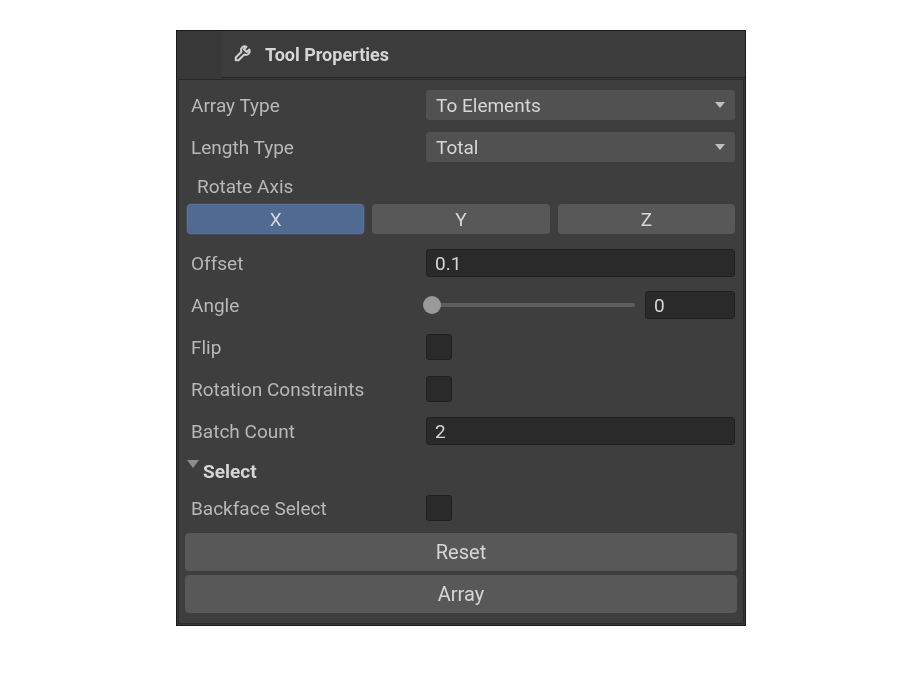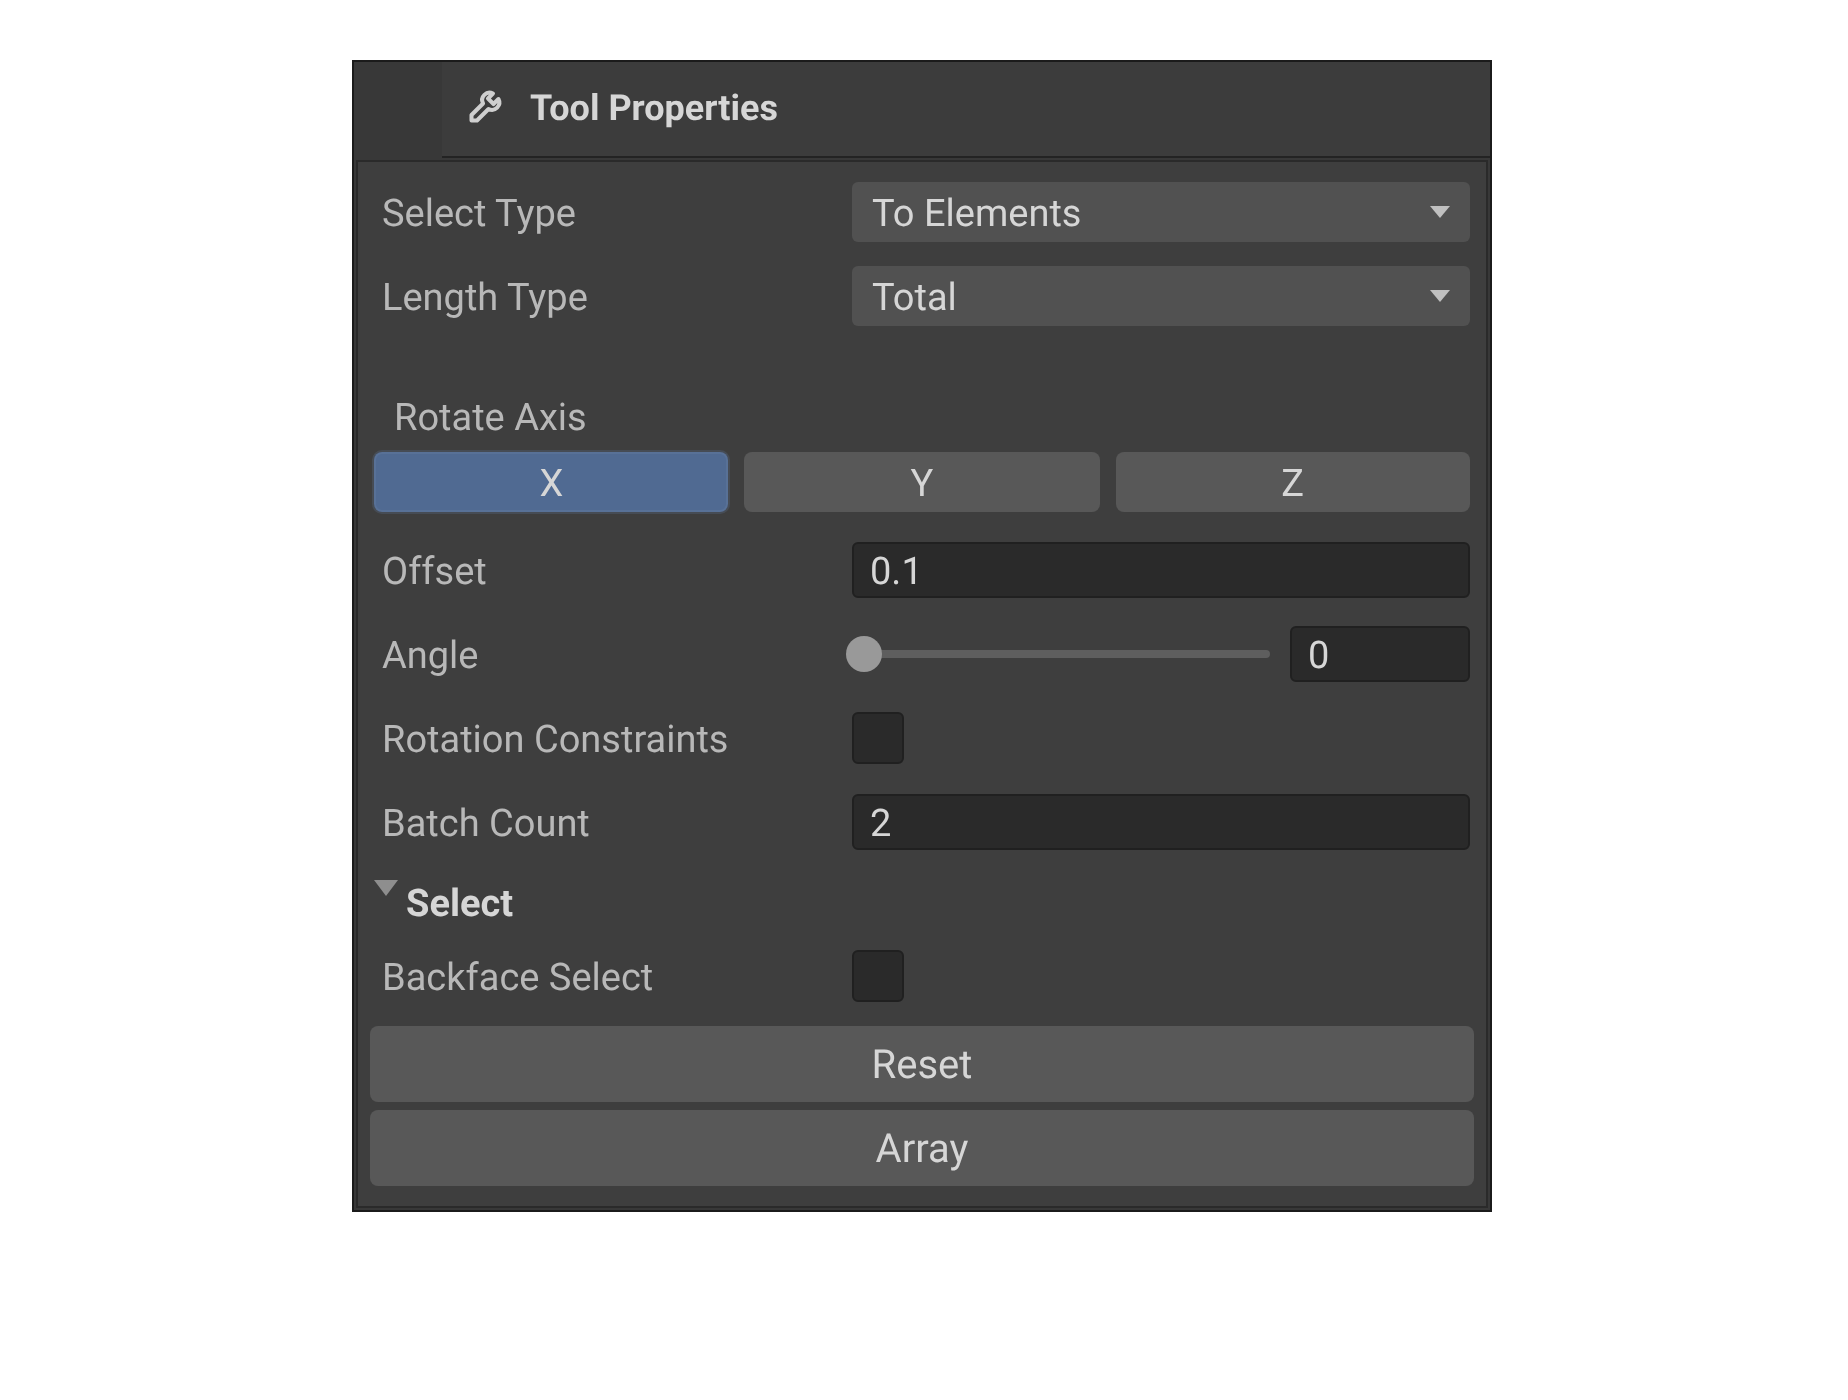--- a/index.html
+++ b/index.html
@@ -214,40 +214,40 @@
       <svg viewBox="0 0 24 24" fill="none" stroke="#cfcfcf" stroke-width="2.2" stroke-linecap="round" stroke-linejoin="round">
         <path d="M14.7 6.3a4 4 0 0 0-5.4 5.4L3 18v3h3l6.3-6.3a4 4 0 0 0 5.4-5.4L15 12l-3-3 2.7-2.7z"></path>
       </svg>
     </span>
     <span class="panel-title">Tool Properties</span>
   </div>
 
   <div class="panel-body">
 
     <div class="row">
-      <div class="label-col">Select Type</div>
+      <div class="label-col">Array Type</div>
       <div class="field-col">
         <div class="dropdown">
           <span>To Elements</span>
           <span class="arrow"></span>
         </div>
       </div>
     </div>
 
     <div class="row">
       <div class="label-col">Length Type</div>
       <div class="field-col">
         <div class="dropdown">
           <span>Total</span>
           <span class="arrow"></span>
         </div>
       </div>
     </div>
 
-    <div class="row" style="min-height:28px;padding-bottom:0;margin-top:21px;">
+    <div class="row" style="min-height:28px;padding-bottom:0;">
       <div class="label-col" style="padding-left:10px;">Rotate Axis</div>
     </div>
 
     <div class="axis-group">
       <div class="axis-btn selected">X</div>
       <div class="axis-btn">Y</div>
       <div class="axis-btn">Z</div>
     </div>
 
     <div class="row">
@@ -262,20 +262,26 @@
       <div class="field-col">
         <div class="slider-wrap">
           <div class="slider-track">
             <div class="slider-thumb" style="left:3%;"></div>
           </div>
           <div class="slider-value">0</div>
         </div>
       </div>
     </div>
 
+    <div class="row">
+      <div class="label-col">Flip</div>
+      <div class="field-col">
+        <div class="checkbox"></div>
+      </div>
+    </div>
 
     <div class="row">
       <div class="label-col">Rotation Constraints</div>
       <div class="field-col">
         <div class="checkbox"></div>
       </div>
     </div>
 
     <div class="row">
       <div class="label-col">Batch Count</div>

